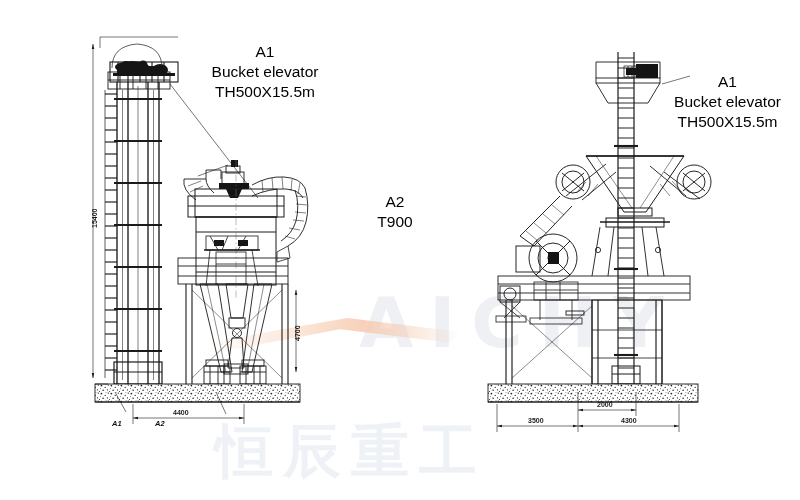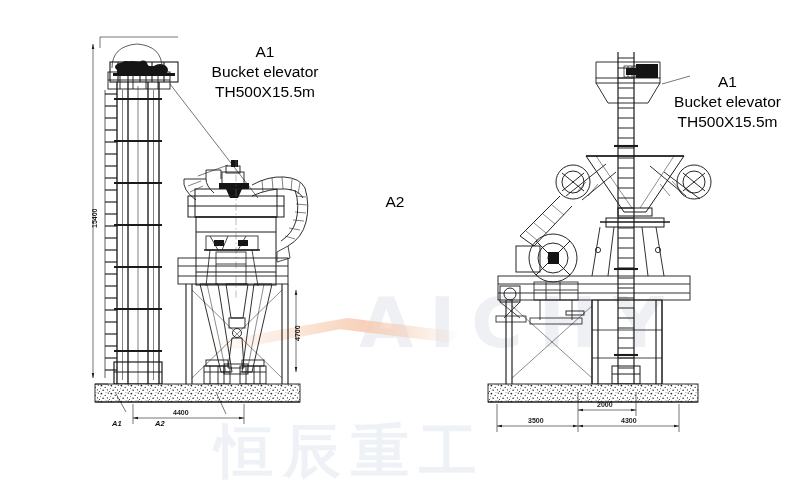--- a/index.html
+++ b/index.html
@@ -475,20 +475,21 @@
   </svg>
 
   <div class="lbl big" id="lab-a1l" style="left:180px;top:42px;width:170px;">
     <span class="l1">A1</span>
     <span class="l2">Bucket elevator</span>
     <span class="l3">TH500X15.5m</span>
   </div>
 
   <div class="lbl big" id="lab-a2" style="left:295px;top:192px;width:200px;">
     <span class="l1">A2</span>
+    <span class="l3">T900</span>
   </div>
 
   <div class="lbl big" id="lab-a1r" style="left:655px;top:72px;width:145px;">
     <span class="l1">A1</span>
     <span class="l2">Bucket elevator</span>
     <span class="l3">TH500X15.5m</span>
   </div>
 
   <div class="dim dimv" style="left:91px;top:228px;transform:rotate(-90deg);">15400</div>
 

